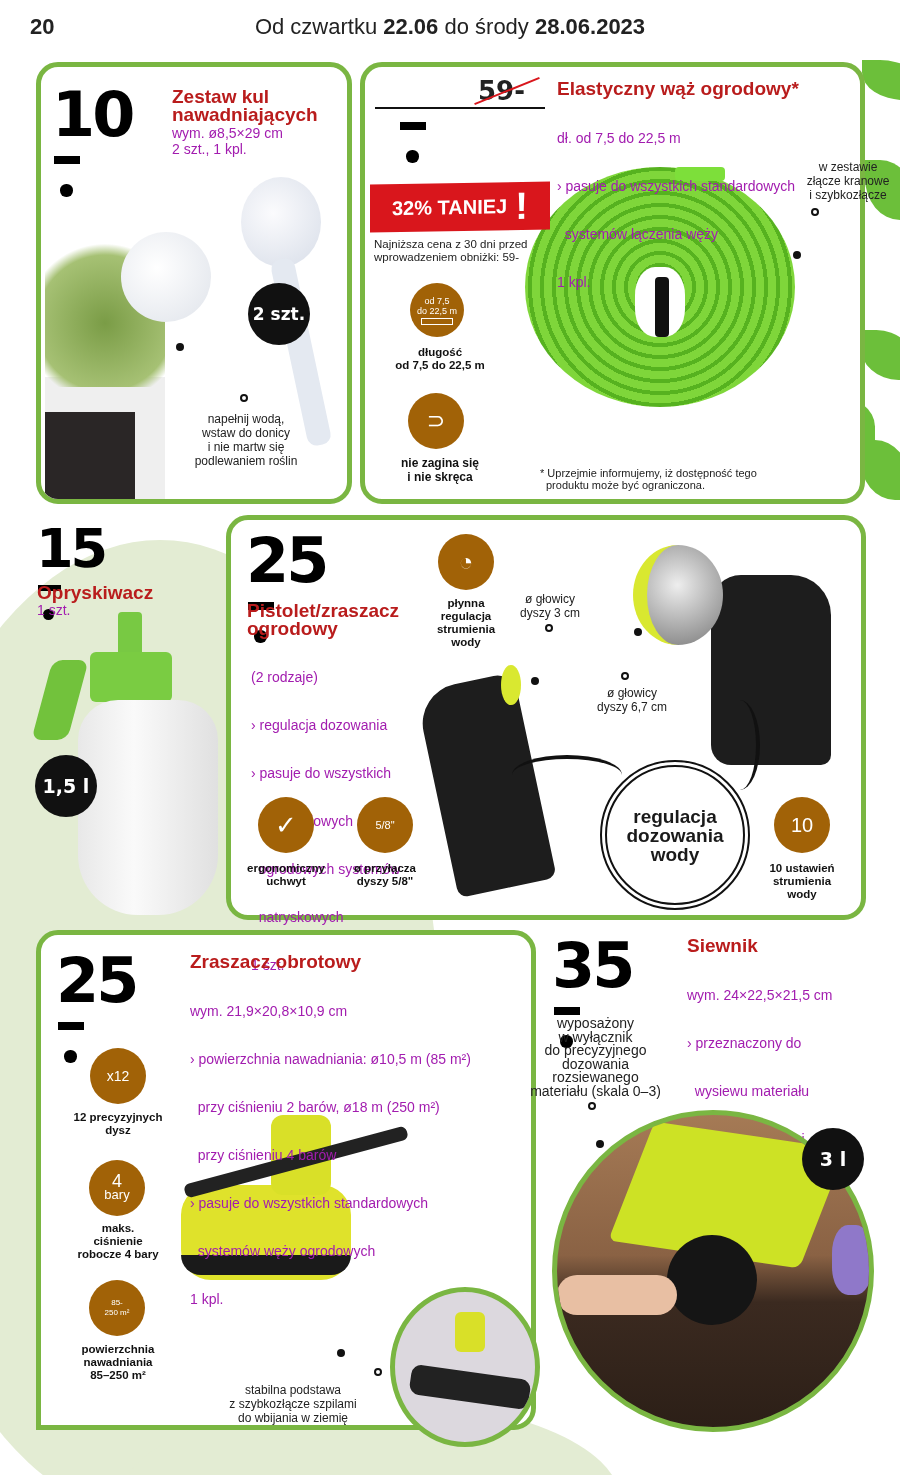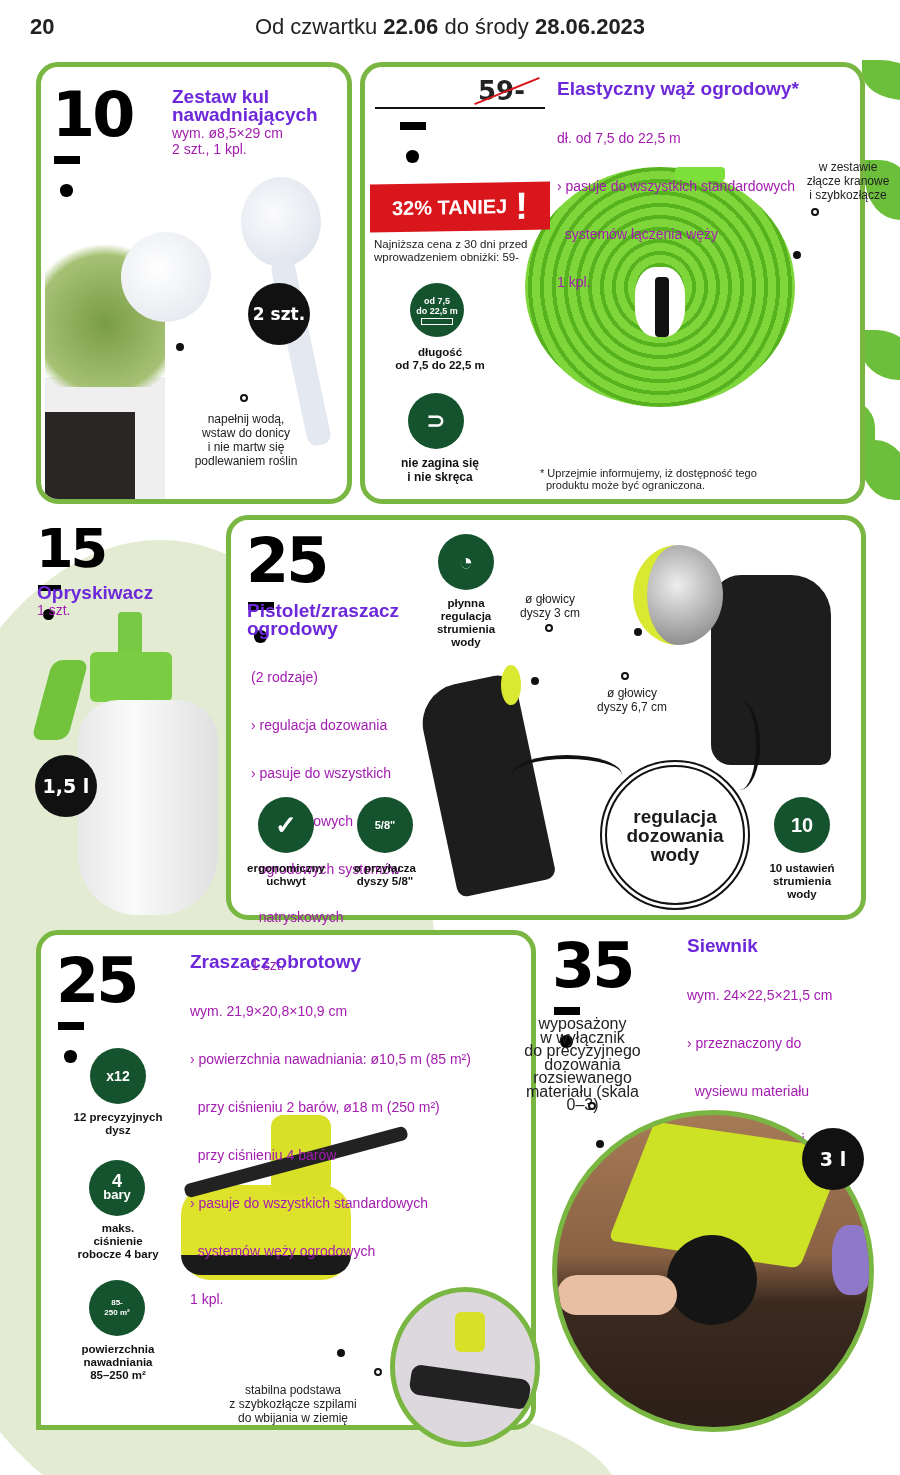--- a/index.html
+++ b/index.html
@@ -8,24 +8,24 @@
   .bgblob{position:absolute;left:-120px;top:540px;width:560px;height:980px;border-radius:50%;background:#e3ecd3;z-index:0}
   .bgblob2{position:absolute;left:120px;top:1400px;width:500px;height:200px;border-radius:50%;background:#e3ecd3;z-index:0}
   .header{position:absolute;left:0;top:0;width:900px;height:58px;z-index:2}
   .pagenum{position:absolute;left:30px;top:14px;font-weight:bold;font-size:22px;color:#222}
   .dates{position:absolute;left:0;width:900px;top:14px;text-align:center;font-size:22px;color:#222}
   .dates b{font-weight:bold}
   .panel{position:absolute;border:5px solid #7ab642;border-radius:22px;background:#fff;z-index:1;overflow:hidden}
   .price{position:absolute;font-family:"DejaVu Sans",sans-serif;font-weight:900;color:#000;letter-spacing:-3px;line-height:1}
   .price .dash{display:inline-block;width:0.42em;height:0.12em;background:#000;vertical-align:0.55em;margin-left:2px}
   .price .dot{display:inline-block;width:0.2em;height:0.2em;background:#000;border-radius:50%;margin-left:-0.32em;vertical-align:0.02em}
-  .title{position:absolute;font-weight:bold;font-size:19px;line-height:18px;color:#6d28d9}
+  .title{position:absolute;font-weight:bold;font-size:19px;line-height:18px;color:#b91c1c}
   .desc{position:absolute;font-size:14px;line-height:16px;color:#a21caf}
   .note{position:absolute;font-size:12px;line-height:14px;text-align:center;color:#222}
-  .iconcirc{position:absolute;border-radius:50%;background:#14532d;color:#fff;display:flex;align-items:center;justify-content:center;font-weight:bold;text-align:center}
+  .iconcirc{position:absolute;border-radius:50%;background:#a16207;color:#fff;display:flex;align-items:center;justify-content:center;font-weight:normal;text-align:center}
   .iconlabel{position:absolute;font-weight:bold;font-size:11.5px;line-height:13px;text-align:center;color:#111}
   .badge{position:absolute;border-radius:50%;background:#111;color:#fff;display:flex;align-items:center;justify-content:center;font-weight:bold;font-family:"DejaVu Sans",sans-serif}
   .pin{position:absolute;width:8px;height:8px;border-radius:50%;border:2px solid #111;background:#fff}
   .pinf{position:absolute;width:8px;height:8px;border-radius:50%;background:#111}
   .leaf{position:absolute;background:#6cbf3a;border-radius:0 70% 0 70%;z-index:0}
   .taniej{position:absolute;left:370px;top:183px;width:180px;height:48px;background:#d9161c;color:#fff;font-weight:bold;font-size:20px;display:flex;align-items:center;padding-left:22px;transform:skewY(-1deg)}
   .strike{position:absolute;left:478px;top:76px;font-family:"DejaVu Sans",sans-serif;font-weight:900;font-size:26px;color:#222}
   .strike::after{content:"";position:absolute;left:-6px;top:14px;width:70px;height:2px;background:#d9161c;transform:rotate(-22deg)}
   .hr{position:absolute;left:375px;top:107px;width:170px;height:2px;background:#111}
   .lowest{position:absolute;left:374px;top:238px;font-size:11.5px;line-height:13px;color:#222}
@@ -268,21 +268,21 @@
 <div class="desc" style="left:687px;top:955px;z-index:2;white-space:pre">
   <div>wym. 24×22,5×21,5 cm</div>
   <div>› przeznaczony do</div>
   <div>  wysiewu materiału</div>
   <div>  o różnej wielkości,</div>
   <div>  np. nawozu, piasku,</div>
   <div>  soli lub nasion</div>
   <div>› łatwy w użyciu</div>
   <div>1 szt.</div>
 </div>
-<div class="note" style="left:515px;top:1017px;width:135px;font-size:16px;line-height:13.5px;z-index:2">
+<div class="note" style="left:528px;top:1017px;width:135px;font-size:14px;line-height:13.5px;z-index:2">
   <div>wyposażony</div>
   <div>w wyłącznik</div>
   <div>do precyzyjnego</div>
   <div>dozowania</div>
   <div>rozsiewanego</div>
   <div>materiału (skala 0–3)</div>
 </div>
 <div class="pin" style="left:588px;top:1102px;z-index:2"></div>
 <div class="pinf" style="left:596px;top:1140px;z-index:2"></div>
 <div style="position:absolute;left:552px;top:1110px;width:322px;height:322px;border-radius:50%;border:5px solid #7ab642;background:linear-gradient(180deg,#a57a55 0%,#8a6244 45%,#3b2a20 60%,#2c1f17 100%);z-index:2;overflow:hidden">

